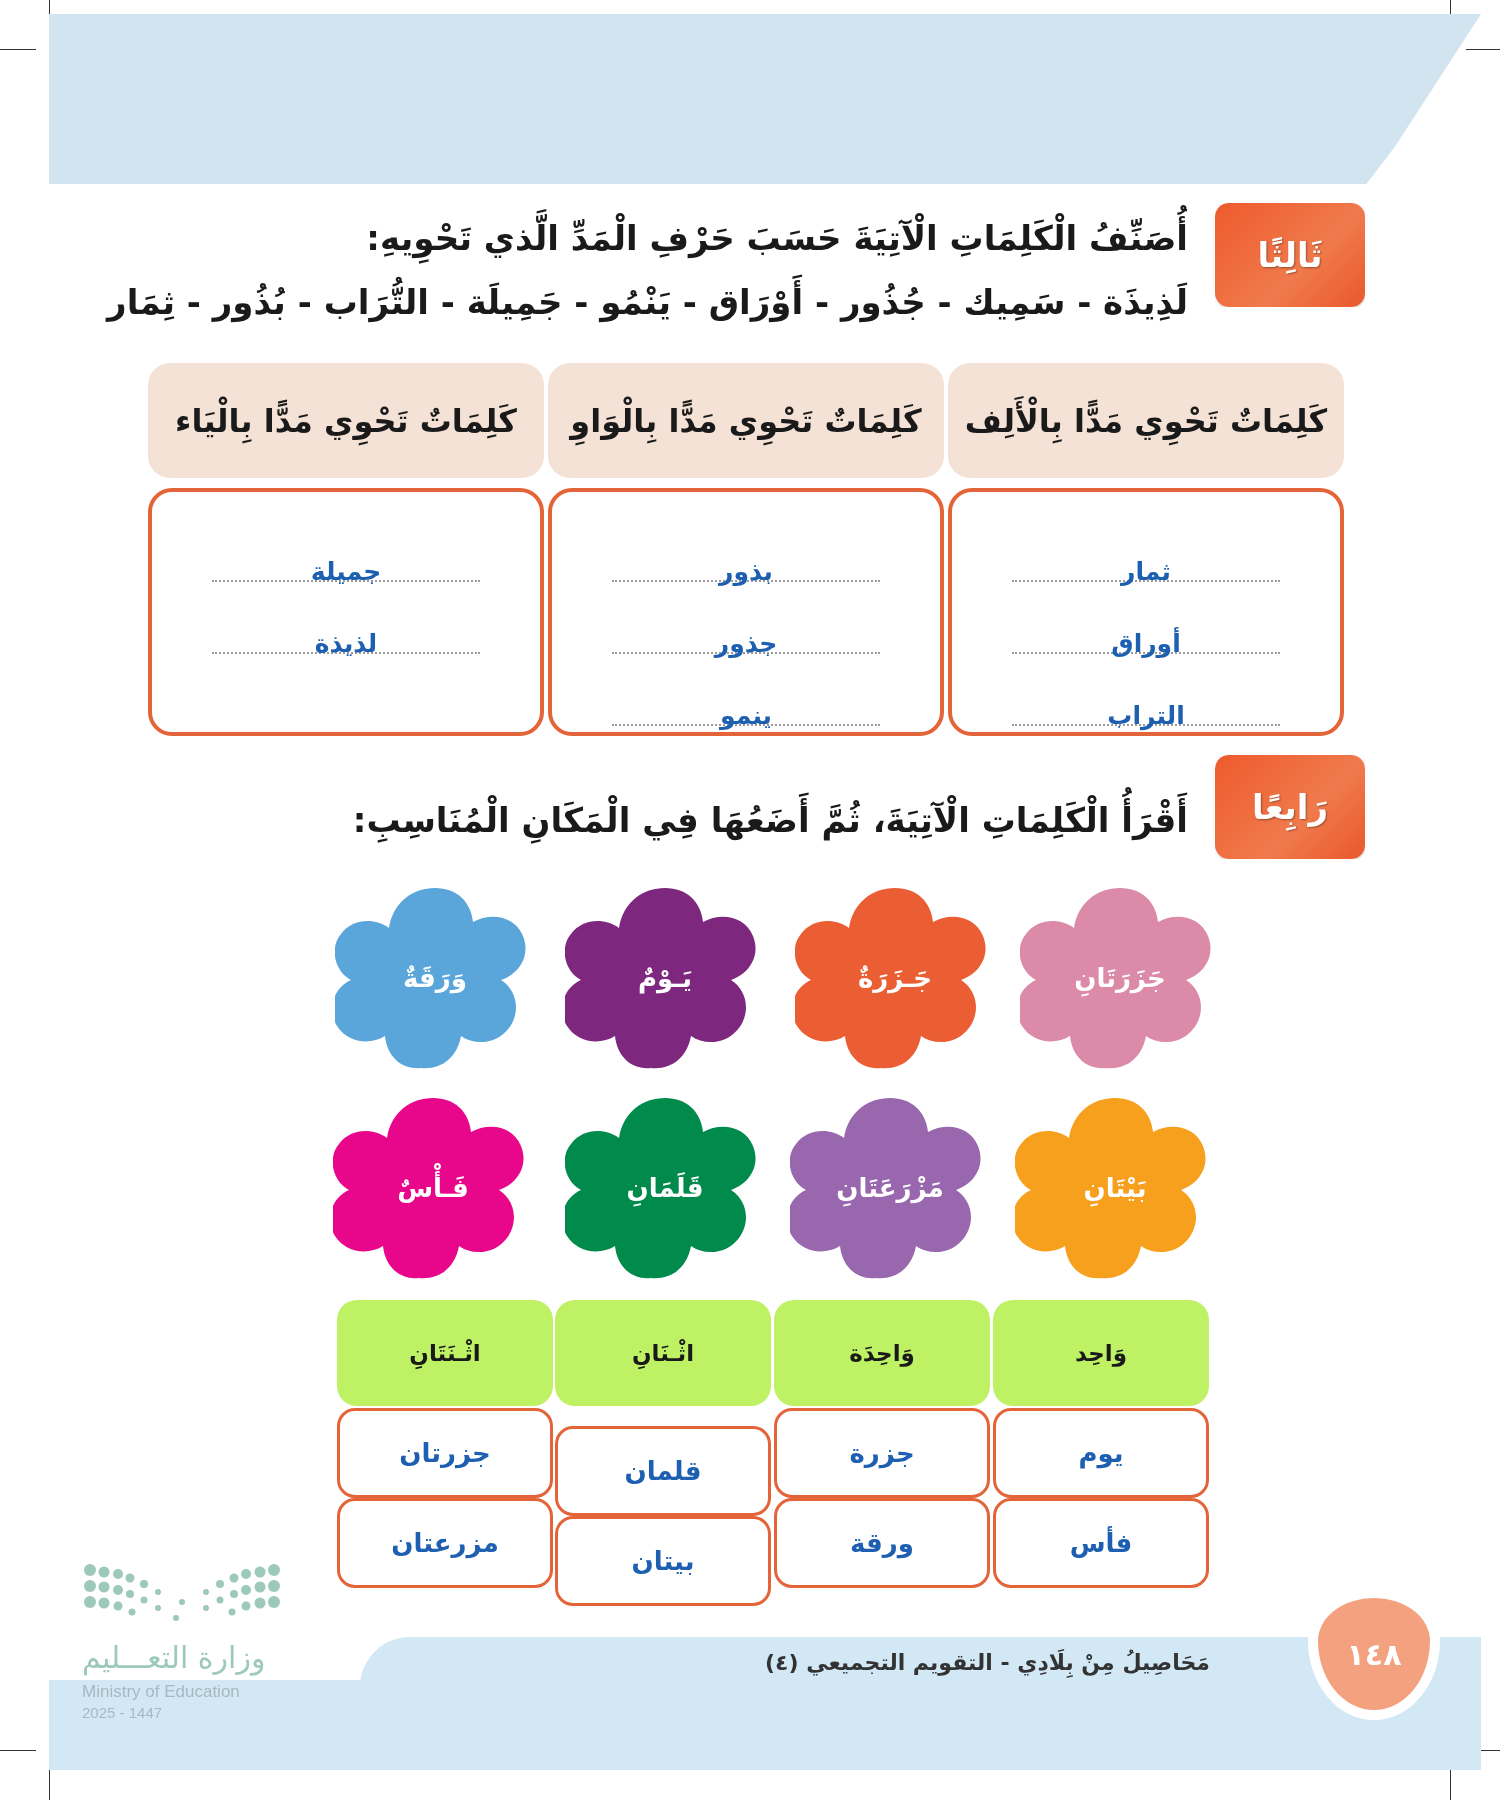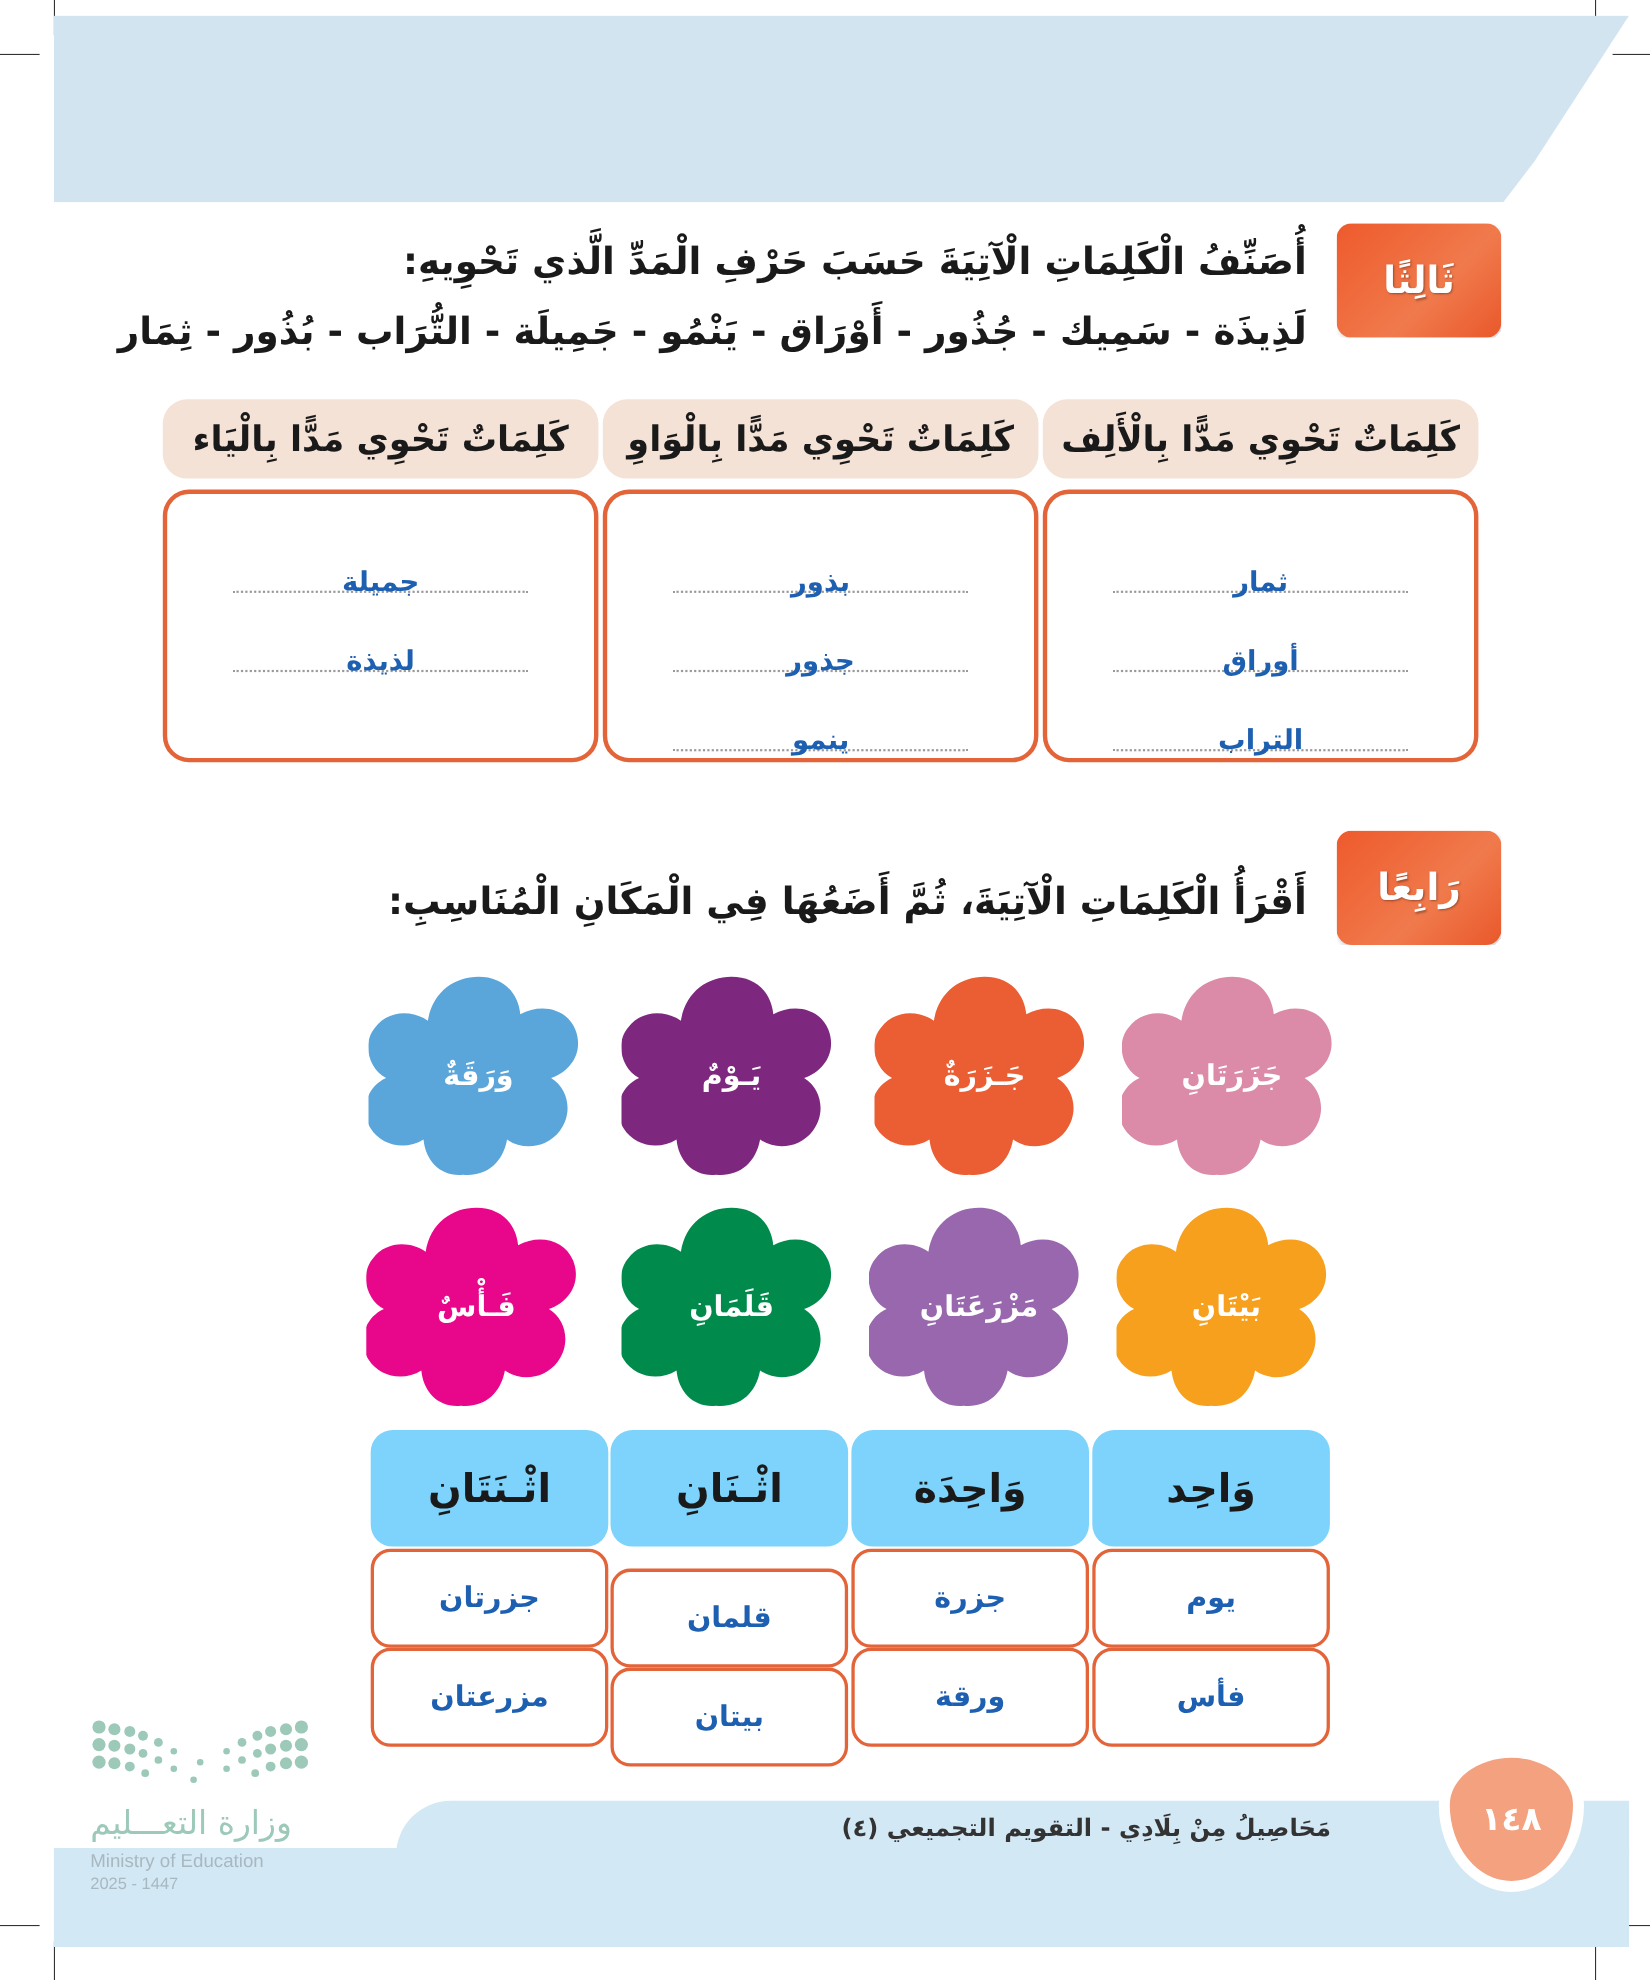--- a/index.html
+++ b/index.html
@@ -17,36 +17,36 @@
   .badge { width:150px; height:104px; background:linear-gradient(135deg,#ee5a2c,#f07a4c 60%,#e9582b);
            border-radius:14px; transform:skewY(0deg); box-shadow:2px 3px 4px rgba(0,0,0,0.15);
            display:flex; align-items:center; justify-content:center; color:#fff; font-size:34px;
            font-weight:bold; text-shadow:1px 1px 2px rgba(0,0,0,0.35);
            clip-path:polygon(4% 0,100% 0,100% 94%,96% 100%,0 100%,0 6%); }
 
   .instruction { direction:rtl; text-align:right; color:#1a1a1a; font-weight:bold; font-size:34px;
                  font-family:"DejaVu Sans", sans-serif; white-space:nowrap; }
 
   
-  .col-head { background:#f5e2d6; border-radius:22px; height:72px; display:flex; align-items:center;
+  .col-head { background:#f5e2d6; border-radius:22px; height:115px; display:flex; align-items:center;
               justify-content:center; direction:rtl; font-size:32px; font-weight:bold; color:#1a1a1a; }
   .col-body { border:4px solid #e4643a; border-radius:24px; background:#fff; box-sizing:border-box;
               height:248px; padding-top:18px; }
   .ans-line { position:relative; height:70px; margin:0 60px; border-bottom:2px dotted #9a9a9a; }
   .ans-line span { position:absolute; left:0; right:0; bottom:-6px; text-align:center; direction:rtl;
                    color:#1d5fb0; font-size:25px; font-weight:bold; }
 
   
   .flower { width:200px; height:195px; display:flex; align-items:center; justify-content:center; }
   .flower svg { position:absolute; left:0; top:0; }
   .flower .fw { position:relative; color:#fff; font-size:26px; font-weight:bold; direction:rtl; }
 
   
-  .num-head { background:#7dd3fc; border-radius:20px; height:106px; display:flex; align-items:center;
-              justify-content:center; direction:rtl; font-size:36px; font-weight:bold; color:#1a1a1a; }
+  .num-head { background:#bef264; border-radius:20px; height:106px; display:flex; align-items:center;
+              justify-content:center; direction:rtl; font-size:23px; font-weight:bold; color:#1a1a1a; }
   .num-cell { border:3px solid #e4643a; border-radius:18px; background:#fff; box-sizing:border-box;
               height:90px; display:flex; align-items:center; justify-content:center; direction:rtl;
               color:#1d5fb0; font-size:26px; font-weight:bold; }
 
   
   .foot-band { left:49px; top:1680px; width:1432px; height:90px; background:#d3e8f5; }
   .foot-strip { left:360px; top:1637px; width:1121px; height:50px; background:#d3e8f5;
                 border-top-left-radius:60px; }
   .foot-title { direction:rtl; font-size:22px; font-weight:bold; color:#333; white-space:nowrap; }
   .page-drop { width:112px; height:112px; background:#f3a17e; border:10px solid #fff;

